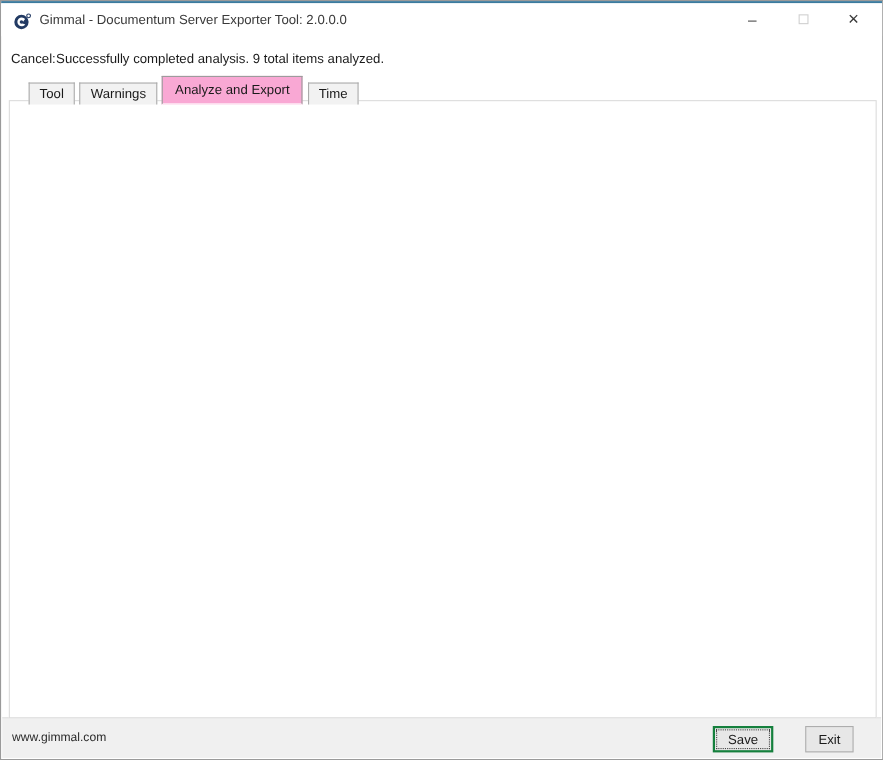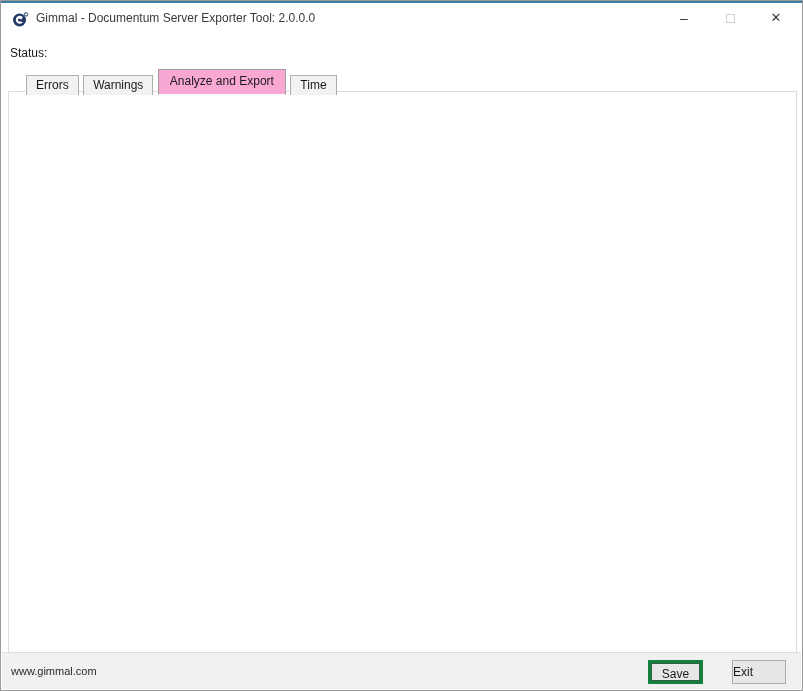--- a/index.html
+++ b/index.html
@@ -79,27 +79,27 @@
   }
   .btn-cancel { left:558px; }
   .btn-analyze{ left:635px; }
   .btn-export { left:711px; }
 
   
   .footer { position:absolute; left:1px; right:1px; bottom:1px; height:37px; background:#f0f0f0; border-top:1px solid #e2e2e2; }
   .website { position:absolute; left:9px; top:12px; font-size:11px; color:#2a2a2a; }
   .btn-save {
     position:absolute; left:646px; top:7px; width:55px; height:24px;
-    background:#e7e7e7; border:4px solid #15803d; outline:1px dotted #444; outline-offset:-4px;
+    background:#e7e7e7; border:2px solid #15803d; outline:1px dotted #444; outline-offset:-4px;
     font-size:12px; text-align:center; line-height:20px; cursor:default;
   }
   .btn-exit {
-    position:absolute; left:730px; top:7px; width:54px; height:24px;
+    position:absolute; left:730px; top:7px; width:44px; height:24px;
     background:#e7e7e7; border:1px solid #adadad;
-    font-size:12px; line-height:22px; cursor:default;
+    font-size:12px; text-align:center; line-height:22px; cursor:default;
   }
 </style>
 </head>
 <body>
 
 <div class="window">
   <div class="accent-top"></div>
 
   <div class="titlebar">
     <span class="app-icon">
@@ -110,25 +110,26 @@
         <circle cx="14" cy="3.4" r="1.7" fill="none" stroke="#223a63" stroke-width="1"></circle>
       </svg>
     </span>
     <span class="title-text">Gimmal - Documentum Server Exporter Tool: 2.0.0.0</span>
     <div class="win-btn btn-min"><span>–</span></div>
     <div class="win-btn btn-max"><span class="box"></span></div>
     <div class="win-btn btn-close"><span>✕</span></div>
   </div>
 
   <div class="status-row">
-    <span class="status-label">Status:</span>
+    <span class="status-label">Cancel:</span>
+    <span class="status-msg">Successfully completed analysis. 9 total items analyzed.</span>
   </div>
 
   <div class="tabstrip">
-    <div class="tab">Errors</div>
+    <div class="tab">Tool</div>
     <div class="tab">Warnings</div>
     <div class="tab active">Analyze and Export</div>
     <div class="tab">Time</div>
   </div>
   <div class="tabpanel"></div>
 
   <span class="progress-label">Analyze Progress:</span>
   <div class="progress-bar">
     <div class="progress-sliver"></div>
     <div class="progress-text">0%</div>

